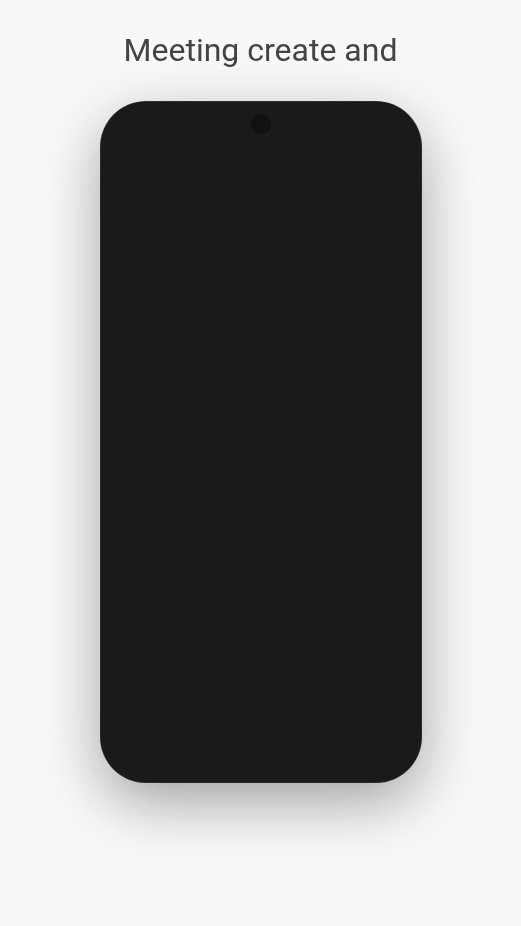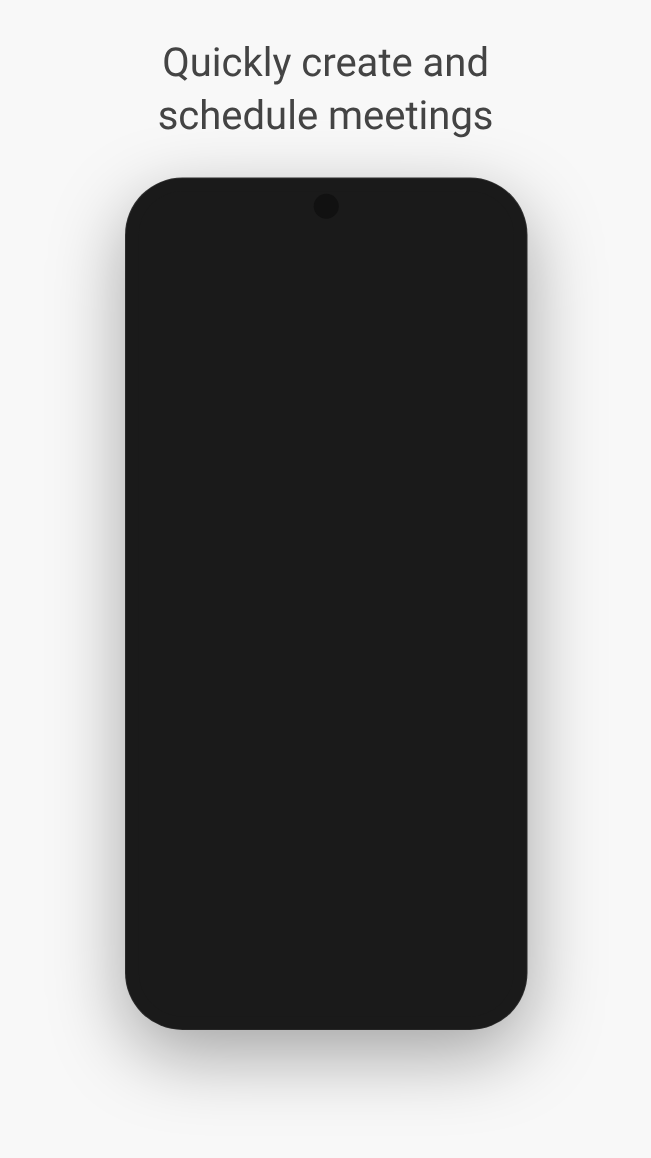--- a/index.html
+++ b/index.html
@@ -294,22 +294,21 @@
 
     .room-text {
       font-size: 14px;
       color: #333;
     }
   </style>
 </head>
 <body>
 
 <div class="page-title">
-  <span>Quickly create and</span><br>
-  <span>schedule meetings</span>
+  <span>Meeting create and</span><br>
 </div>
 
 <div class="phone-wrapper">
   <div class="phone-frame"></div>
 
   <div class="phone-screen">
 
     <div class="status-bar">
       <span class="status-time">11:58 AM</span>
       <div class="status-icons">

